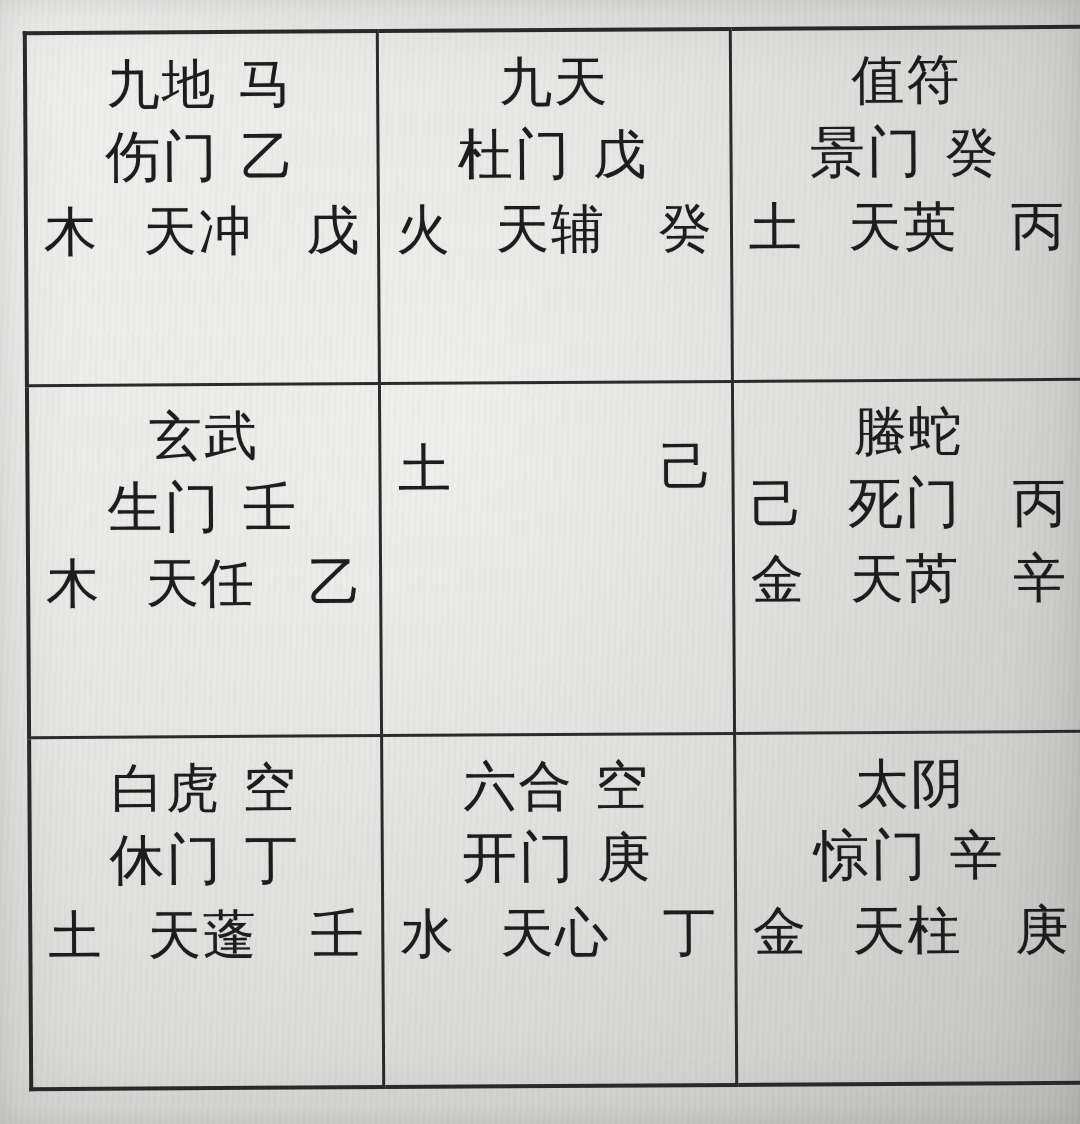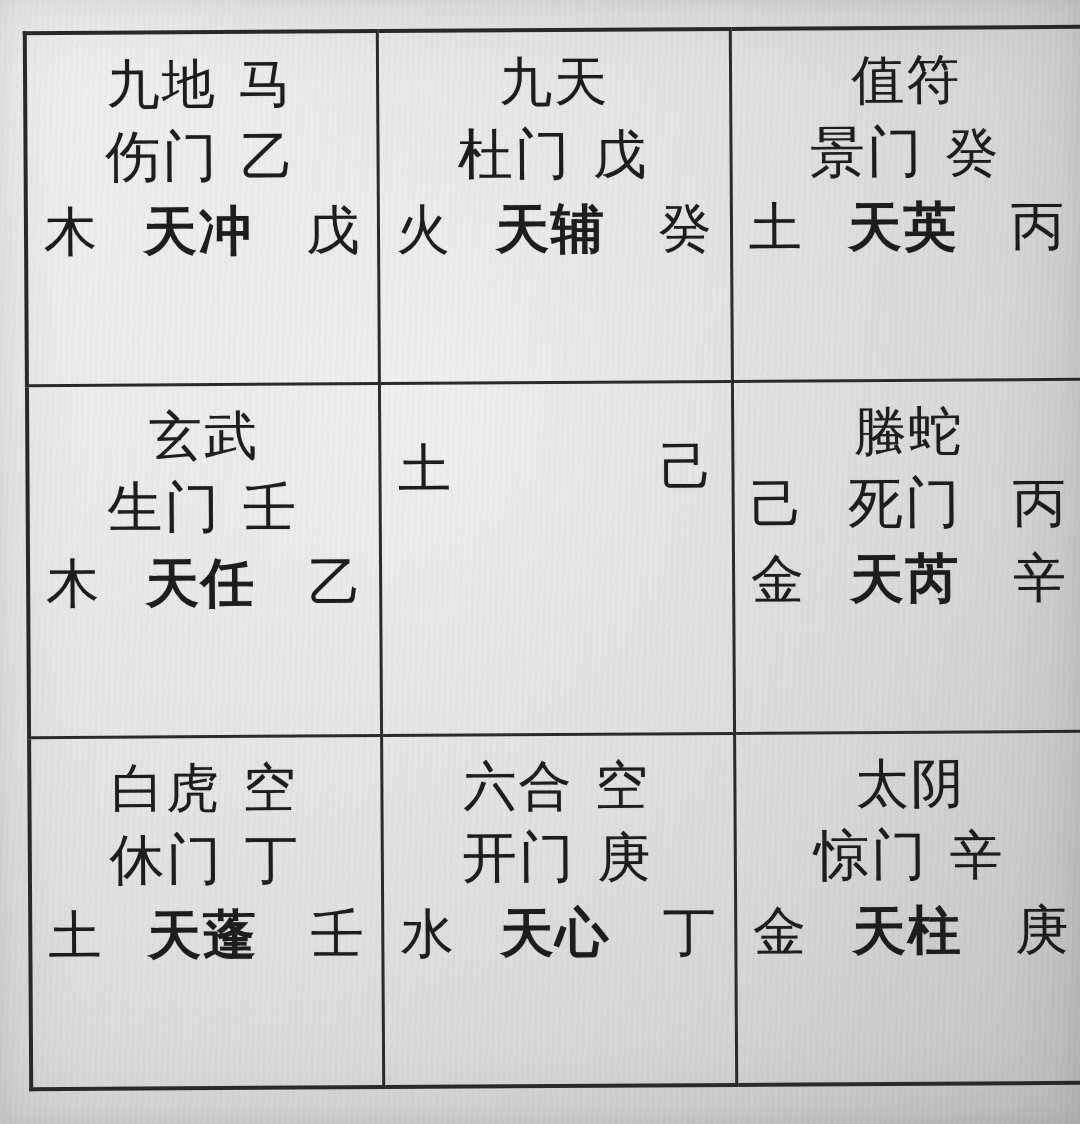--- a/index.html
+++ b/index.html
@@ -102,21 +102,21 @@
     font-family: "DejaVu Sans", "Liberation Sans", sans-serif;
     color: #1d1d1d;
     font-size: 53px;
     line-height: 1.05;
     letter-spacing: 2px;
     text-shadow: 0 0 1px rgba(0,0,0,0.35);
   }
 
   .spirit { font-size: 53px; }
   .door   { font-size: 55px; }
-  .star   { font-size: 53px; font-weight: bold; }
+  .star   { font-size: 53px; }
 
   .slot {
     display: inline-block;
     min-width: 62px;
     text-align: center;
     font-size: 53px;
     color: #1d1d1d;
   }
 
   .gap { display: inline-block; width: 18px; }

